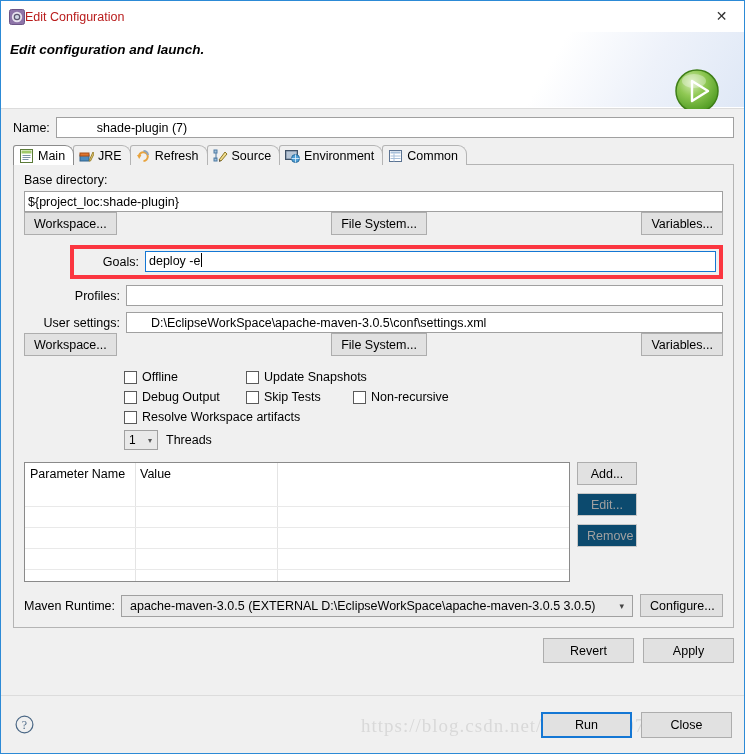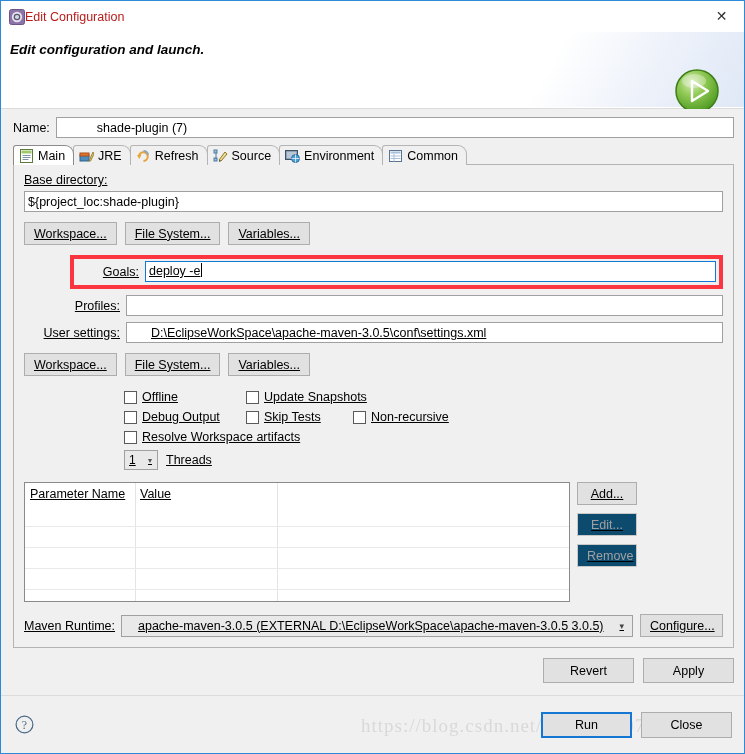--- a/index.html
+++ b/index.html
@@ -148,32 +148,31 @@
     margin-right: 4px;
     flex: 0 0 auto;
   }
   .tabpage {
     border: 1px solid #b4b4b4;
     background: #f0f0f0;
     margin-top: -1px;
     padding: 8px 10px 10px 10px;
     position: relative;
     z-index: 1;
-    text-decoration: underline;
   }
 
   
   .lbl { font-size: 12.5px; color: #000; }
   .row { display: flex; align-items: center; }
   .full-input { width: 100%; }
   .btnrow {
     display: flex;
-    justify-content: flex-start;
+    justify-content: space-between;
     gap: 8px;
-    margin-top: 10px;
+    margin-top: 0;
   }
   button, .btn {
     font-family: "Liberation Sans", sans-serif;
     font-size: 12.5px;
     background: #e1e1e1;
     border: 1px solid #adadad;
     color: #000;
     height: 23px;
     padding: 0 9px;
     cursor: default;
@@ -273,21 +272,21 @@
 
   .runtime-row { display: flex; align-items: center; margin-top: 12px; }
   .combo {
     flex: 1 1 auto;
     height: 22px;
     border: 1px solid #a0a0a0;
     background: #e9e9e9;
     display: flex; align-items: center;
     box-sizing: border-box;
     font-size: 12.5px;
-    padding-left: 16px;
+    padding-left: 8px;
     margin-right: 7px;
   }
   .combo .cv { flex: 1 1 auto; }
   .combo .carw { font-size: 9px; color: #444; padding: 0 8px; }
 
   .applyrow {
     display: flex; justify-content: flex-end; gap: 9px;
     padding: 10px 10px 10px 0;
   }
   .applyrow button { width: 91px; height: 25px; }

